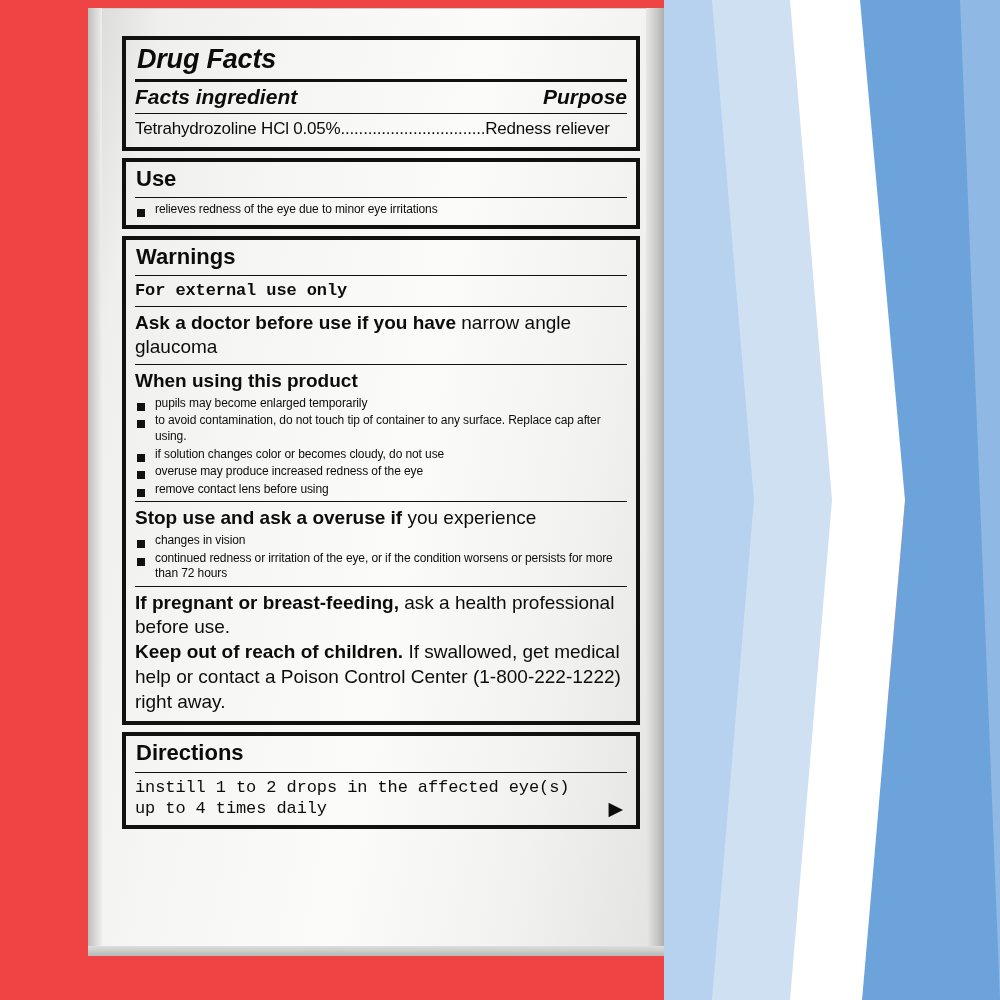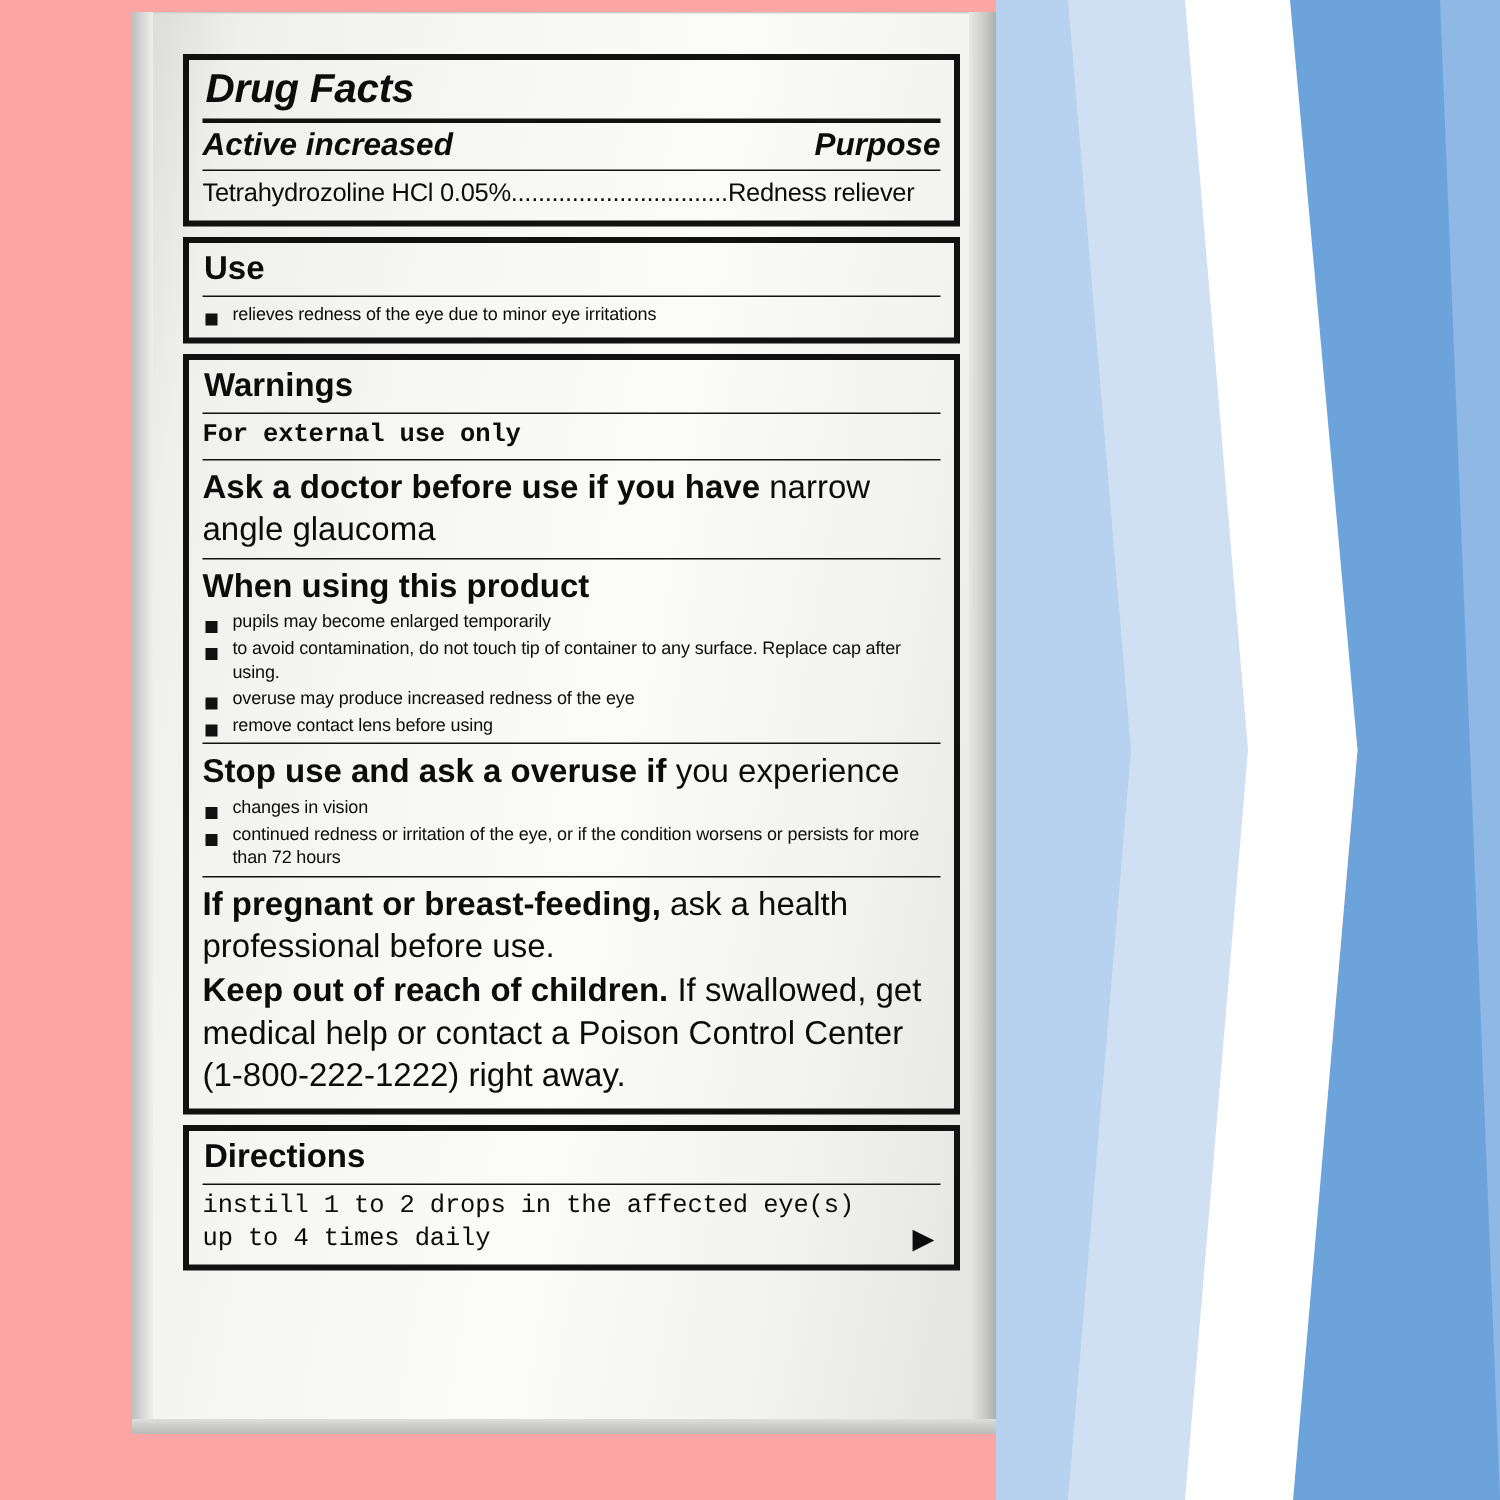--- a/index.html
+++ b/index.html
@@ -11,21 +11,21 @@
     height: 1000px;
     background: #ffffff;
     font-family: "Liberation Sans", sans-serif;
     overflow: hidden;
   }
   .scene {
     position: relative;
     width: 1000px;
     height: 1000px;
     overflow: hidden;
-    background: #fca5a5;
+    background: #ef4444;
   }
   
   .bg-blue-wrap {
     position: absolute;
     inset: 0;
     z-index: 0;
   }
   
   .package {
     position: absolute;
@@ -142,21 +142,21 @@
   ul.bullets li::before {
     content: "";
     position: absolute;
     left: 2px;
     top: 7px;
     width: 8px;
     height: 8px;
     background: #111;
   }
   .sub-bold {
-    font-size: 22px;
+    font-size: 19px;
     font-weight: bold;
     line-height: 1.3;
   }
   .inline-normal {
     font-weight: normal;
   }
   .directions-row {
     display: flex;
     align-items: flex-end;
     justify-content: space-between;
@@ -188,21 +188,21 @@
     <div class="package-edge-left"></div>
     <div class="package-edge-right"></div>
     <div class="package-edge-bottom"></div>
 
     <div class="label">
 
       <div class="panel">
         <div class="title-drugfacts">Drug Facts</div>
         <div class="rule-thick"></div>
         <div class="row-split">
-          <div class="hdr-italic-bold">Active increased</div>
+          <div class="hdr-italic-bold">Facts ingredient</div>
           <div class="hdr-italic-bold">Purpose</div>
         </div>
         <div class="rule-thin"></div>
         <div class="ing-line">Tetrahydrozoline HCl 0.05%................................Redness reliever</div>
       </div>
 
       <div class="panel tight">
         <div class="hdr-section">Use</div>
         <div class="rule-thin"></div>
         <ul class="bullets">
@@ -220,20 +220,21 @@
         <div class="sub-bold">
           <span>Ask a doctor before use if you have</span>
           <span class="inline-normal">narrow angle glaucoma</span>
         </div>
         <div class="rule-thin"></div>
 
         <div class="sub-bold">When using this product</div>
         <ul class="bullets">
           <li>pupils may become enlarged temporarily</li>
           <li>to avoid contamination, do not touch tip of container to any surface. Replace cap after using.</li>
+          <li>if solution changes color or becomes cloudy, do not use</li>
           <li>overuse may produce increased redness of the eye</li>
           <li>remove contact lens before using</li>
         </ul>
         <div class="rule-thin"></div>
 
         <div class="sub-bold">
           <span>Stop use and ask a overuse if</span>
           <span class="inline-normal">you experience</span>
         </div>
         <ul class="bullets">

